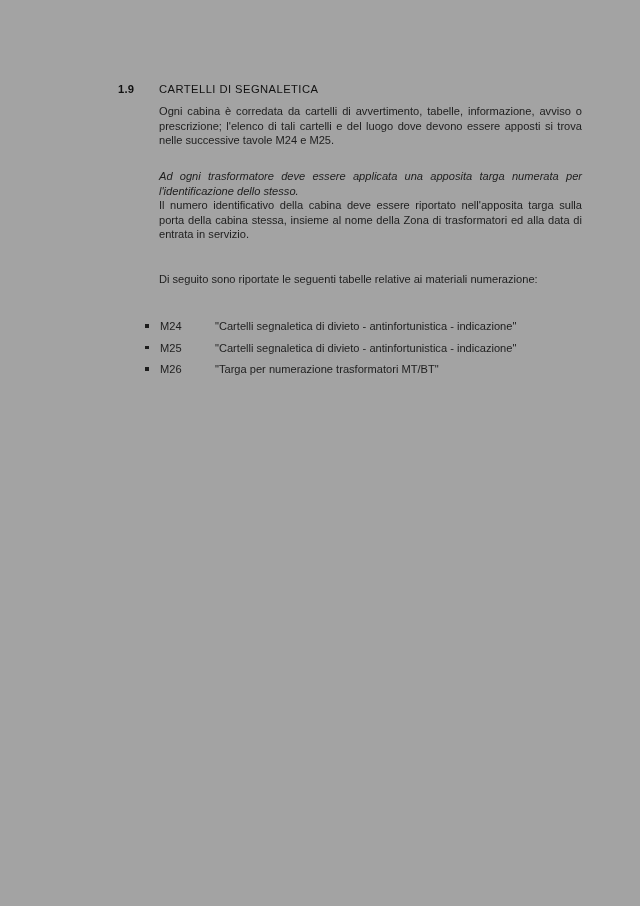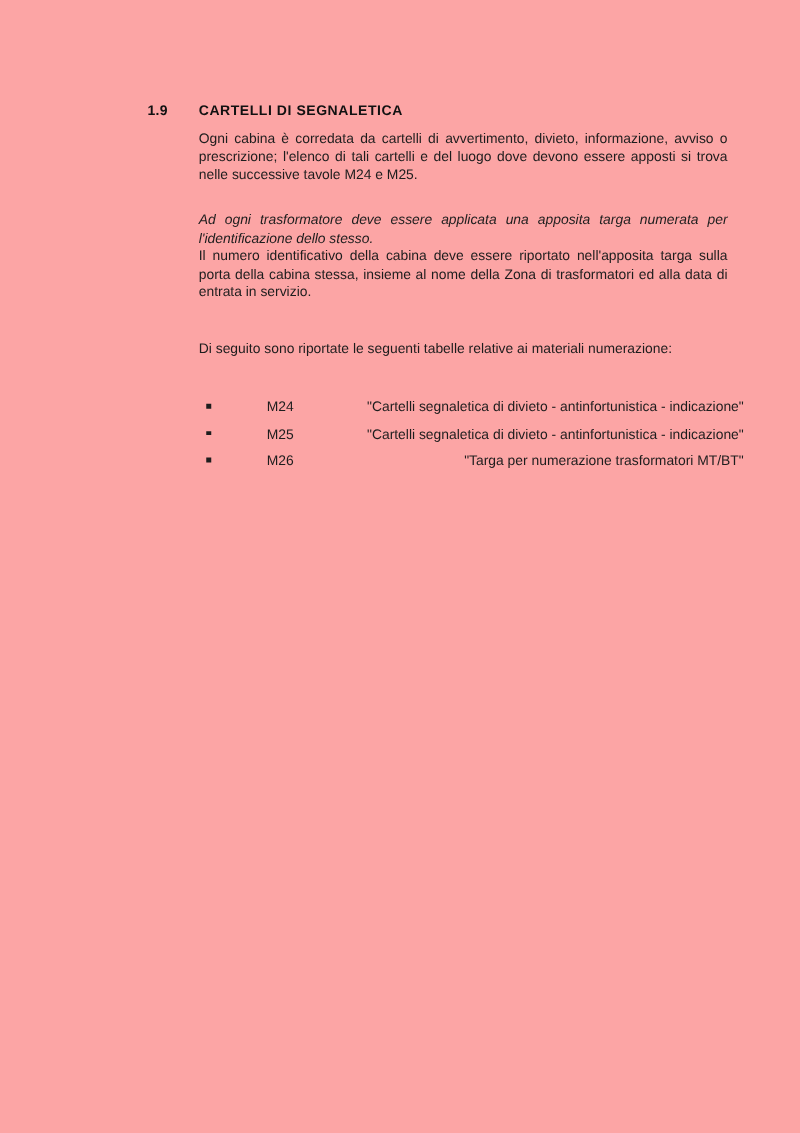--- a/index.html
+++ b/index.html
@@ -16,21 +16,21 @@
     color: #1a1a1a;
     -webkit-font-smoothing: antialiased;
   }
 
   .page {
     position: absolute;
     left: 0;
     top: 0;
     width: 640px;
     height: 906px;
-    background: #fca5a5;
+    background: #a3a3a3;
     overflow: hidden;
   }
 
   
   .section-heading {
     position: absolute;
     left: 118px;
     top: 83px;
     width: 465px;
     display: flex;
@@ -40,21 +40,21 @@
     letter-spacing: 0.25px;
     color: #111111;
   }
   .section-number {
     width: 41px;
     flex: 0 0 41px;
     font-weight: bold;
   }
   .section-title {
     flex: 1 1 auto;
-    font-weight: bold;
+    font-weight: normal;
     letter-spacing: 0.45px;
   }
 
   
   .body-block {
     position: absolute;
     left: 159px;
     width: 423px;
     font-size: 11.1px;
     line-height: 14.6px;
@@ -66,27 +66,26 @@
   }
 
   #para-1 { top: 104px; }
   #para-2 { top: 169px; font-style: italic; }
   #para-3 { top: 198px; }
   #para-4 { top: 272px; }
 
   
   .ref-list {
     position: absolute;
-    left: 165px;
+    left: 145px;
     top: 320px;
     width: 430px;
     margin: 0;
     padding: 0;
     list-style: none;
-    text-align: right;
   }
   .ref-item {
     position: relative;
     display: flex;
     align-items: baseline;
     height: 21.5px;
     font-size: 11.1px;
     color: #1d1d1d;
   }
   .bullet-square {
@@ -111,21 +110,21 @@
 <body>
 
 <div class="page">
 
   <div class="section-heading">
     <span class="section-number">1.9</span>
     <span class="section-title">CARTELLI DI SEGNALETICA</span>
   </div>
 
   <div class="body-block" id="para-1">
-    <p>Ogni cabina è corredata da cartelli di avvertimento, divieto, informazione, avviso o prescrizione; l'elenco di tali cartelli e del luogo dove devono essere apposti si trova nelle successive tavole M24 e M25.</p>
+    <p>Ogni cabina è corredata da cartelli di avvertimento, tabelle, informazione, avviso o prescrizione; l'elenco di tali cartelli e del luogo dove devono essere apposti si trova nelle successive tavole M24 e M25.</p>
   </div>
 
   <div class="body-block" id="para-2">
     <p>Ad ogni trasformatore deve essere applicata una apposita targa numerata per l'identificazione dello stesso.</p>
   </div>
 
   <div class="body-block" id="para-3">
     <p>Il numero identificativo della cabina deve essere riportato nell'apposita targa sulla porta della cabina stessa, insieme al nome della Zona di trasformatori ed alla data di entrata in servizio.</p>
   </div>
 

